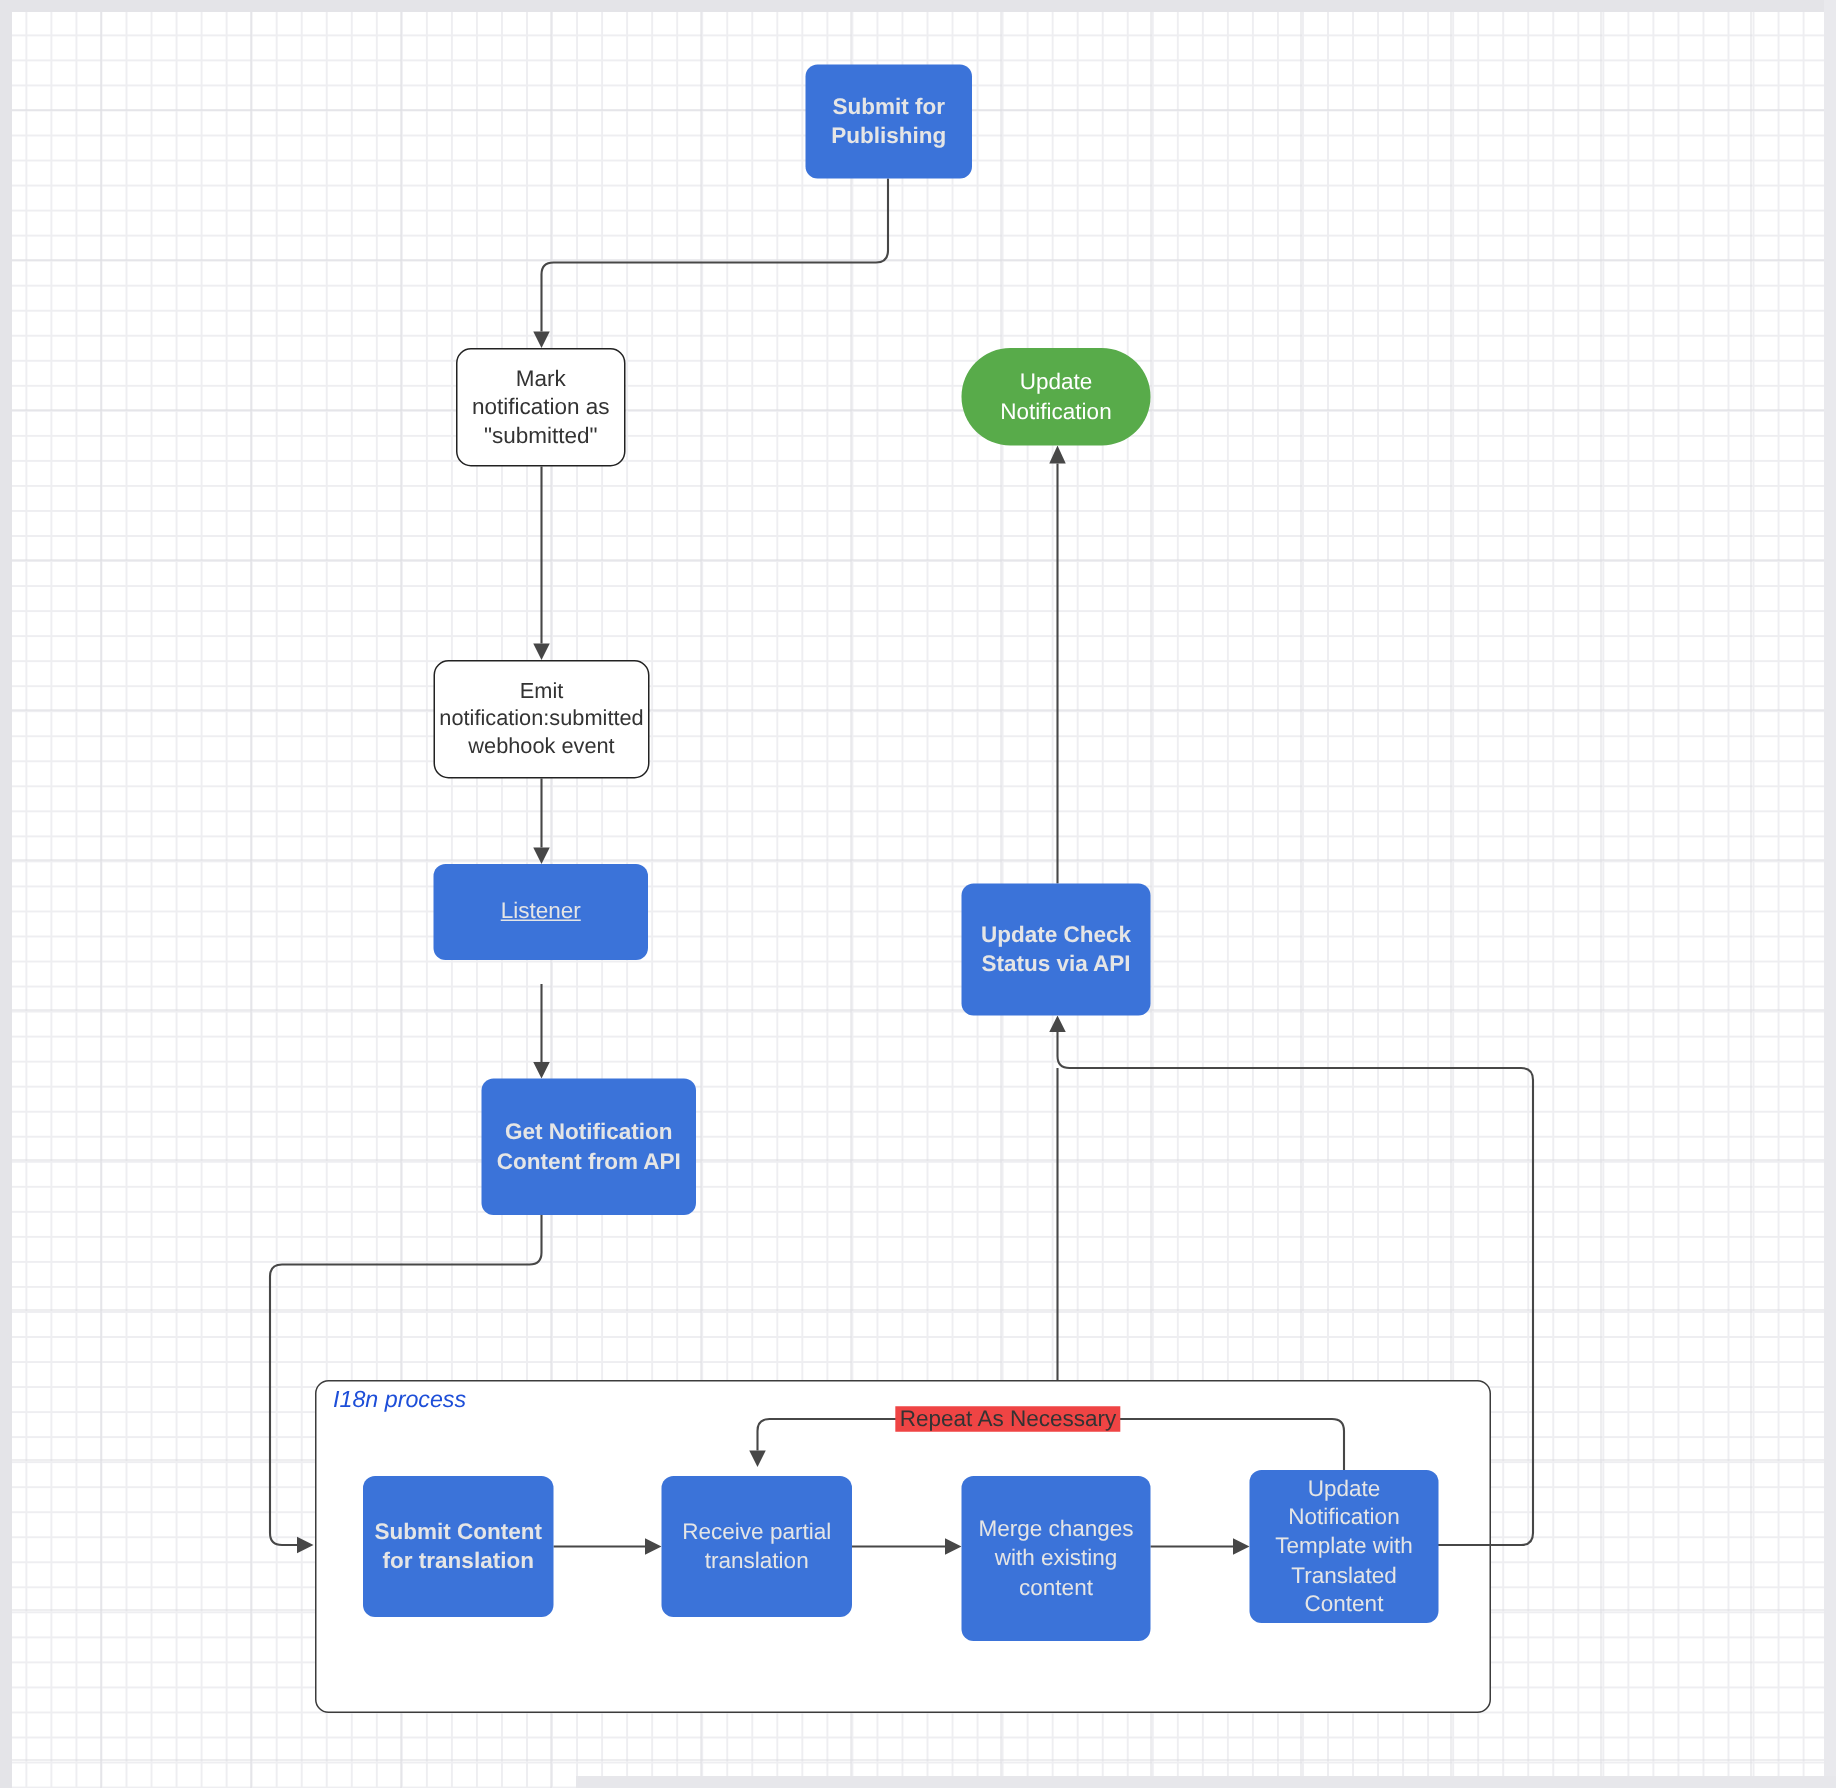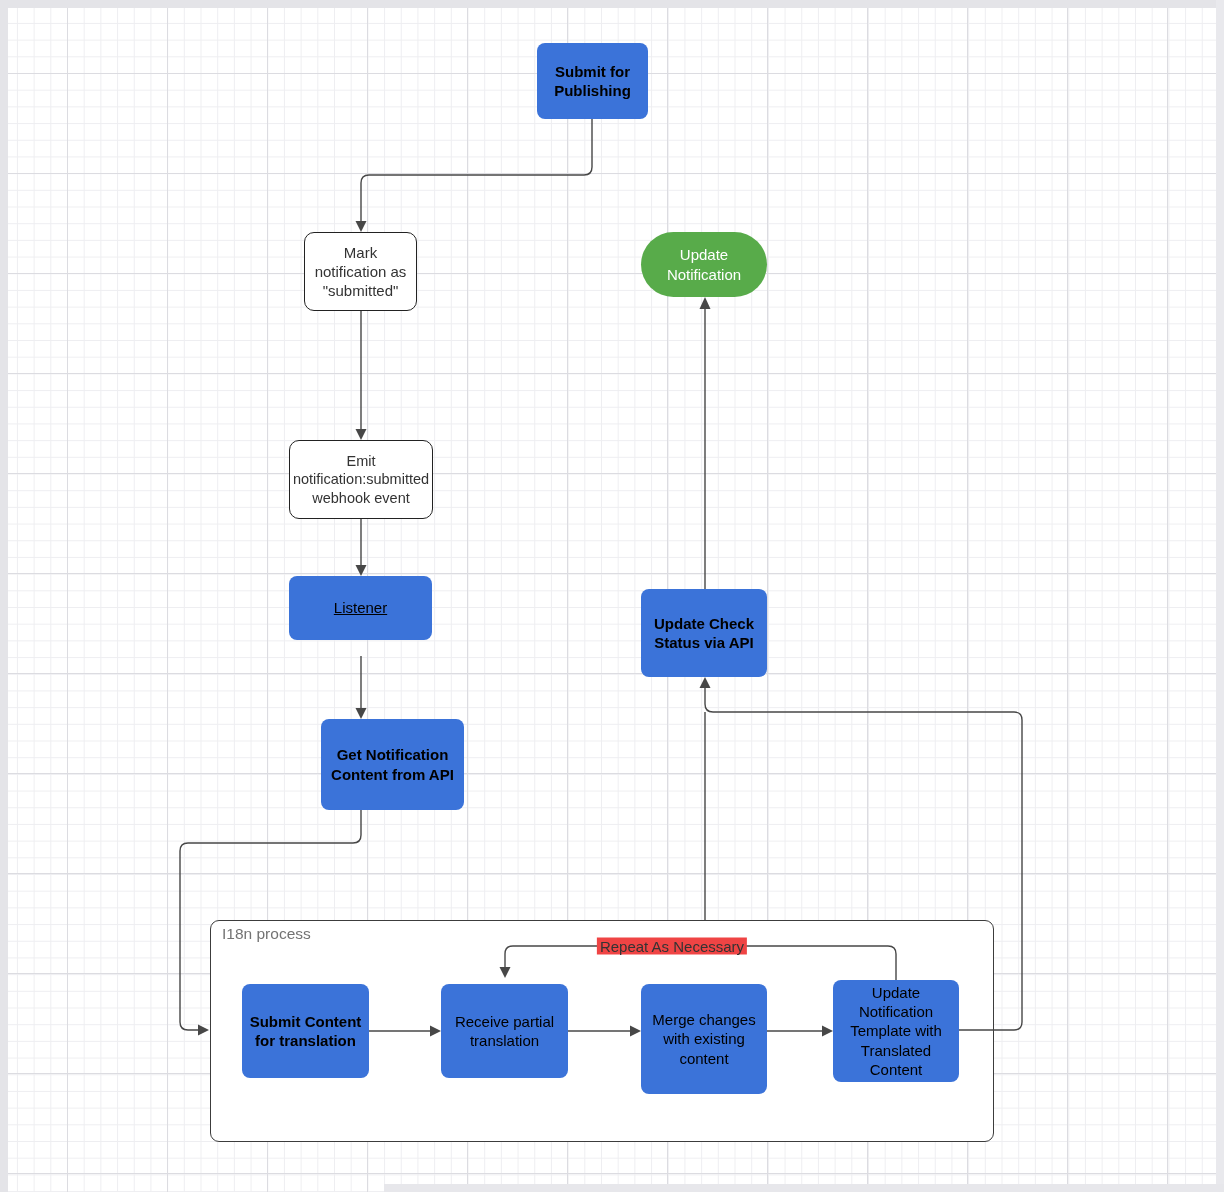--- a/index.html
+++ b/index.html
@@ -23,38 +23,38 @@
   .edge.top{left:0;top:0;width:1224px;height:8px;}
   .edge.left{left:0;top:0;width:8px;height:1192px;}
   .edge.right{left:1216px;top:0;width:8px;height:1192px;background:#e9e9ed;}
   .edge.bottomright{left:384px;top:1184px;width:840px;height:8px;background:#e7e7eb;}
 
   .group-container{
     position:absolute;background:#ffffff;border:1.4px solid #3c3c3c;border-radius:9px;
     z-index:1;
   }
   .group-label{
-    position:absolute;left:11px;top:4px;font-size:15.5px;color:#737373;
+    position:absolute;left:11px;top:4px;font-size:15.5px;color:#1d4ed8;font-style:italic;
   }
 
   svg.connectors{position:absolute;inset:0;z-index:2;pointer-events:none;}
   .conn{fill:none;stroke:var(--conn,#474747);stroke-width:1.4px;}
   .arrow{fill:var(--conn,#474747);stroke:none;}
 
   .edge-label{
     position:absolute;z-index:3;transform:translate(-50%,-50%);
     background:#ef4444;padding:0 3px;font-size:15px;color:#333;white-space:nowrap;
   }
 
   .node{
     position:absolute;z-index:4;display:flex;align-items:center;justify-content:center;
     text-align:center;font-size:15px;line-height:1.28;box-sizing:border-box;padding:4px;
   }
   .node .lbl{display:block;}
-  .node.blue{background:var(--blue,#3b73d9);color:#000000;border-radius:8px;}
+  .node.blue{background:var(--blue,#3b73d9);color:#e5e5e5;border-radius:8px;}
   .node.green{background:var(--green,#58ab4a);color:#fff;border-radius:33px;}
   .node.white{background:#fff;border:1.6px solid #222;color:#333;border-radius:10px;}
   .node.bold{font-weight:bold;}
 </style>
 </head>
 <body>
 
 <div class="canvas"></div>
 
 <div class="group-container" style="left:210px;top:920px;width:782px;height:220px;">

